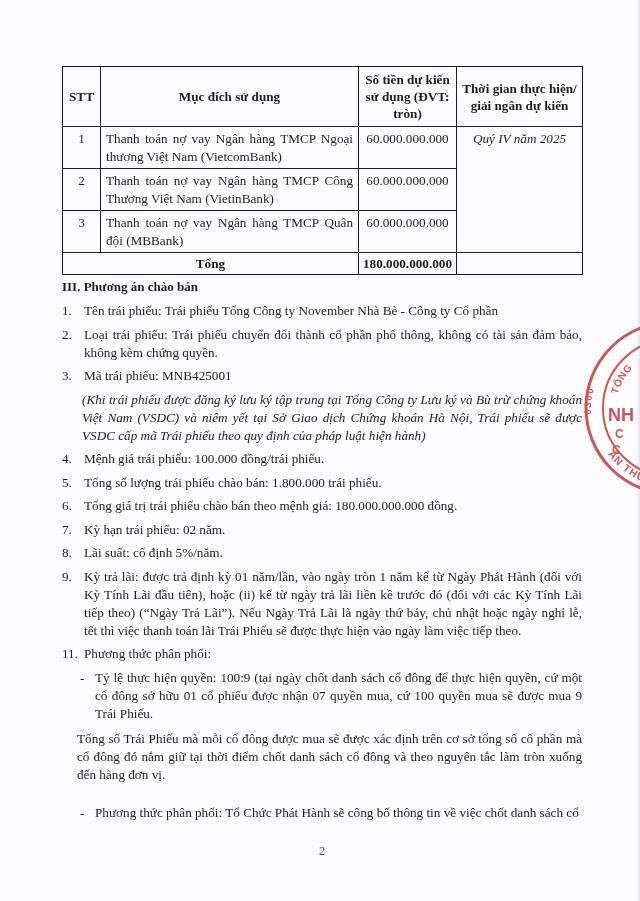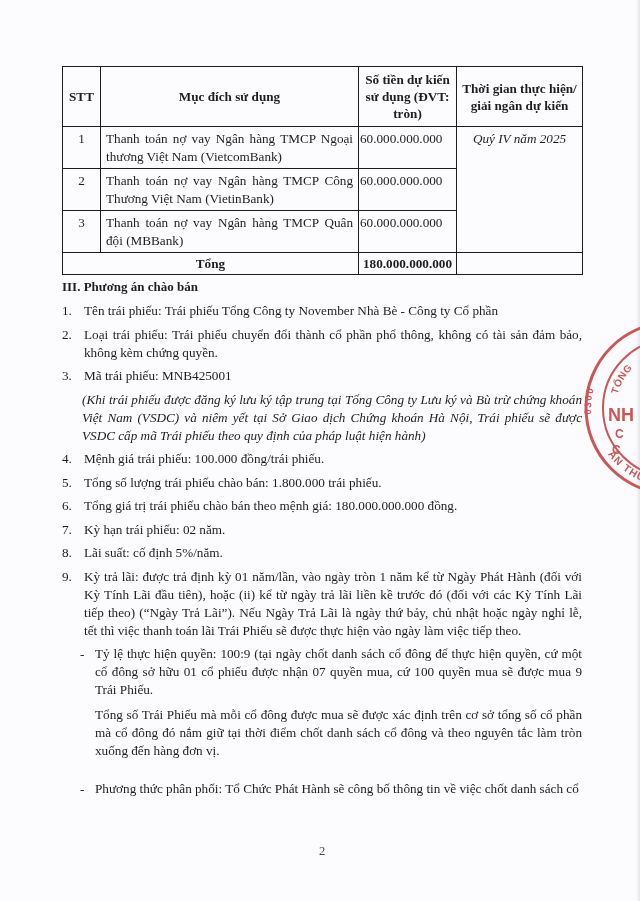--- a/index.html
+++ b/index.html
@@ -22,41 +22,41 @@
     table-layout:fixed;
   }
   .doc-table th, .doc-table td { border:1.4px solid #1c1c1c; }
   .doc-table th {
     font-weight:bold; text-align:center; vertical-align:middle;
     padding:4px 3px;
   }
   .doc-table td { vertical-align:top; padding:3px 5px; }
   td.c-stt { text-align:center; }
   td.c-purpose { text-align:justify; line-height:17.5px; }
-  td.c-amount { text-align:left; white-space:nowrap; padding-left:1px; padding-right:1px; }
+  td.c-amount { text-align:center; white-space:nowrap; padding-left:1px; padding-right:1px; }
   td.c-time { text-align:center;font-style:italic; }
   tr.total-row td { vertical-align:middle; padding:2px 4px; }
   td.c-total-label { text-align:center; font-weight:bold; }
   td.c-amount.bold { font-weight:bold; }
   
   .content {
     position:absolute; left:62px; top:278px; width:520px;
     font-size:13.2px; line-height:18px;
   }
   .sec-heading { font-weight:bold; font-size:13px; margin-bottom:6px; }
   .item { display:flex; margin-bottom:5.5px; }
   .item .num { flex:0 0 22px; }
   .item .txt { flex:1; text-align:justify; }
   .note {
     margin:0 0 5.5px 20px; font-style:italic; text-align:justify;
   }
   .sub { display:flex; margin:0 0 7px 15px; }
   .sub .dash { flex:0 0 18px; padding-left:3px; }
   .sub .txt { flex:1; text-align:justify; }
-  .para2 { margin:0 0 20px 33px; text-align:justify; }
+  .para2 { margin:0 0 20px 15px; text-align:justify; }
   .sub.last { margin-bottom:0; }
   
   .page-num {
     position:absolute; top:844px; left:62px; width:520px;
     text-align:center; font-size:12.5px; color:#4a4a4a;
   }
   
   .stamp { position:absolute; left:572px; top:308px; width:200px; height:200px; opacity:0.88; }
   .stamp text { font-family:"Liberation Sans", sans-serif; font-weight:bold; }
 </style>
@@ -140,20 +140,24 @@
       <span class="txt">Kỳ hạn trái phiếu: 02 năm.</span>
     </div>
     <div class="item">
       <span class="num">8.</span>
       <span class="txt">Lãi suất: cố định 5%/năm.</span>
     </div>
     <div class="item">
       <span class="num">9.</span>
       <span class="txt">Kỳ trả lãi: được trả định kỳ 01 năm/lần, vào ngày tròn 1 năm kể từ Ngày Phát Hành (đối với Kỳ Tính Lãi đầu tiên), hoặc (ii) kể từ ngày trả lãi liền kề trước đó (đối với các Kỳ Tính Lãi tiếp theo) (“Ngày Trả Lãi”). Nếu Ngày Trả Lãi là ngày thứ bảy, chủ nhật hoặc ngày nghỉ lễ, tết thì việc thanh toán lãi Trái Phiếu sẽ được thực hiện vào ngày làm việc tiếp theo.</span>
     </div>
+    <div class="item">
+      <span class="num">11.</span>
+      <span class="txt">Phương thức phân phối:</span>
+    </div>
 
     <div class="sub">
       <span class="dash">-</span>
       <span class="txt">Tỷ lệ thực hiện quyền: 100:9 (tại ngày chốt danh sách cổ đông để thực hiện quyền, cứ một cổ đông sở hữu 01 cổ phiếu được nhận 07 quyền mua, cứ 100 quyền mua sẽ được mua 9 Trái Phiếu.</span>
     </div>
     <div class="para2">Tổng số Trái Phiếu mà mỗi cổ đông được mua sẽ được xác định trên cơ sở tổng số cổ phần mà cổ đông đó nắm giữ tại thời điểm chốt danh sách cổ đông và theo nguyên tắc làm tròn xuống đến hàng đơn vị.</div>
     <div class="sub last">
       <span class="dash">-</span>
       <span class="txt">Phương thức phân phối: Tổ Chức Phát Hành sẽ công bố thông tin về việc chốt danh sách cổ</span>
     </div>

